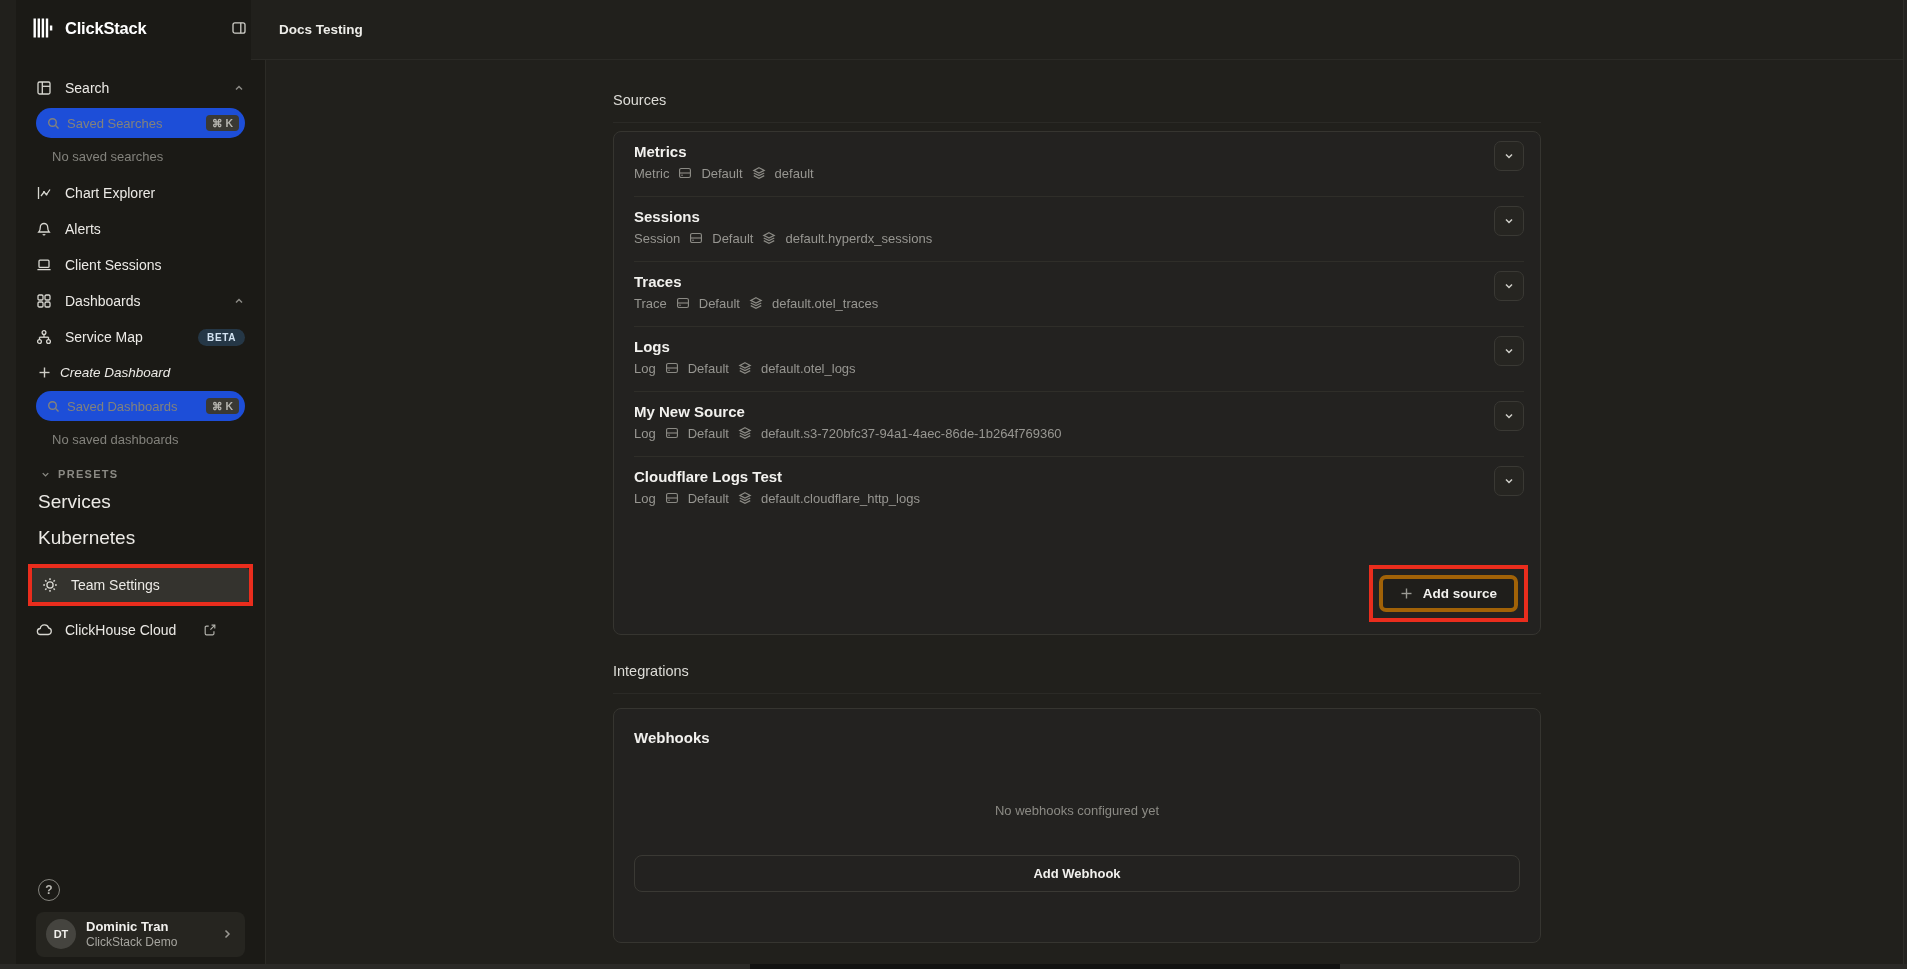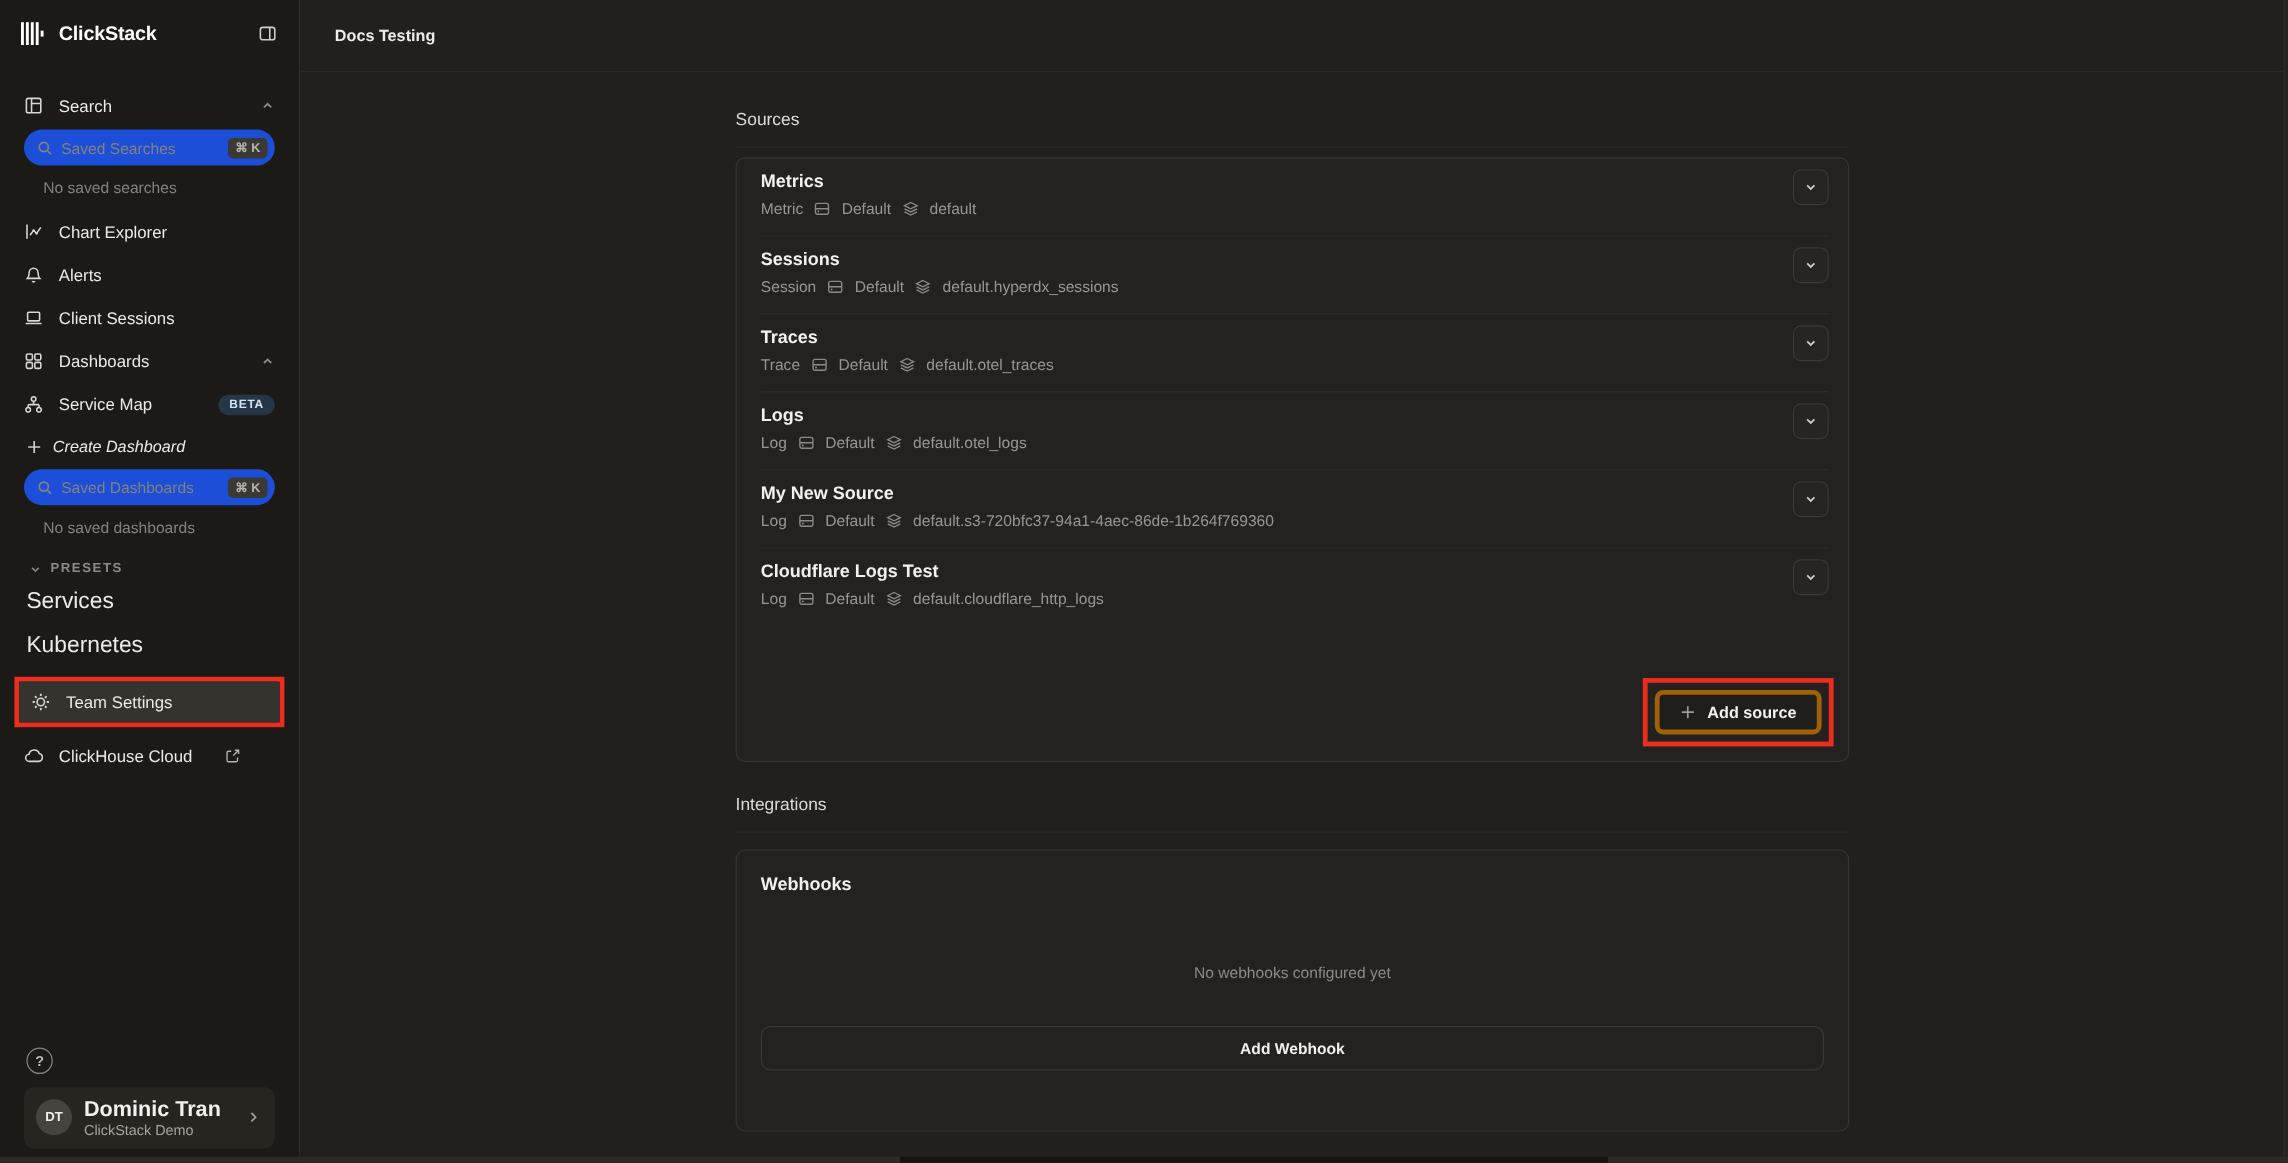--- a/index.html
+++ b/index.html
@@ -6,21 +6,21 @@
   html,body { width:1907px; height:969px; }
   body {
     font-family: "Liberation Sans", sans-serif;
     background:#21201c; color:#f1f0ec; overflow:hidden; position:relative;
     -webkit-font-smoothing:antialiased;
   }
   svg { display:block; }
 
   
   .sidebar {
-    position:absolute; left:0; top:0; bottom:0; width:250px;
+    position:absolute; left:16px; top:0; bottom:0; width:250px;
     background:#1b1a16; border-right:1px solid #2c2b26;
     display:flex; flex-direction:column;
   }
   .logo-row { height:56px; display:flex; align-items:center; padding:0 14px 0 15px; gap:10px; flex:0 0 auto; }
   .logo-name { font-size:16.5px; font-weight:700; letter-spacing:-.2px; color:#ffffff; flex:1; }
   .collapse-btn { width:24px; height:24px; display:flex; align-items:center; justify-content:center; color:#cfcec8; cursor:pointer; background:none; border:none; }
 
   .nav { padding:14px 10px 0; flex:1; display:flex; flex-direction:column; min-height:0; }
   .nav-item {
     display:flex; align-items:center; gap:13px; padding:8px 10px; height:36px;
@@ -70,42 +70,42 @@
   }
   .user-card {
     margin:0 10px 12px; background:#262520; border-radius:8px; padding:7px 12px 7px 10px;
     display:flex; align-items:center; gap:10px; cursor:pointer; flex:0 0 auto;
   }
   .avatar {
     width:30px; height:30px; border-radius:50%; background:#45443f; color:#f1f0ec;
     display:flex; align-items:center; justify-content:center; font-size:11px; font-weight:700; flex:0 0 auto;
   }
   .user-meta { line-height:1.25; min-width:0; }
-  .user-name { font-size:18px; font-weight:700; color:#f2f1ee; }
+  .user-name { font-size:13px; font-weight:700; color:#f2f1ee; }
   .user-org { font-size:12px; color:#a6a59f; }
   .user-chev { margin-left:auto; color:#9a9993; }
 
   
   .topbar {
     position:absolute; left:251px; right:0; top:0; height:60px;
     display:flex; align-items:center; padding-left:28px;
     border-bottom:1px solid #2b2a26; background:#21201c;
   }
   .topbar-title { font-size:13.5px; font-weight:600; color:#eeede9; }
 
   .content-col { position:absolute; left:613px; top:60px; width:928px; }
   .section-heading { margin-top:32px; font-size:14.5px; font-weight:400; color:#dddcd7; }
   .section-divider { margin-top:14px; border-top:1px solid #2b2a26; }
 
   .panel {
     margin-top:8px; background:#232220; border:1px solid #363530; border-radius:8px;
   }
   .src-row { position:relative; height:64px; padding:11px 60px 0 20px; }
   .src-title { font-size:15px; font-weight:700; color:#f2f1ee; }
-  .src-meta { margin-top:6px; display:flex; align-items:center; gap:9px; font-size:13px; color:#979691; }
+  .src-meta { margin-top:6px; display:flex; gap:9px; font-size:13px; color:#979691; }
   .src-meta .m-icon { color:#8b8a84; }
   .row-divider { border-top:1px solid #2f2e29; margin:0 16px 0 20px; }
   .chev-btn {
     position:absolute; right:16px; top:9px; width:30px; height:30px;
     border:1px solid #3a3934; border-radius:7px; background:#262521; color:#cfcec9;
     display:flex; align-items:center; justify-content:center; cursor:pointer;
   }
   .add-row { display:flex; justify-content:flex-end; padding:44px 12px 12px; }
   .annotation-red-inline { border:4px solid #ea2d1d; padding:6px; }
   .btn {

